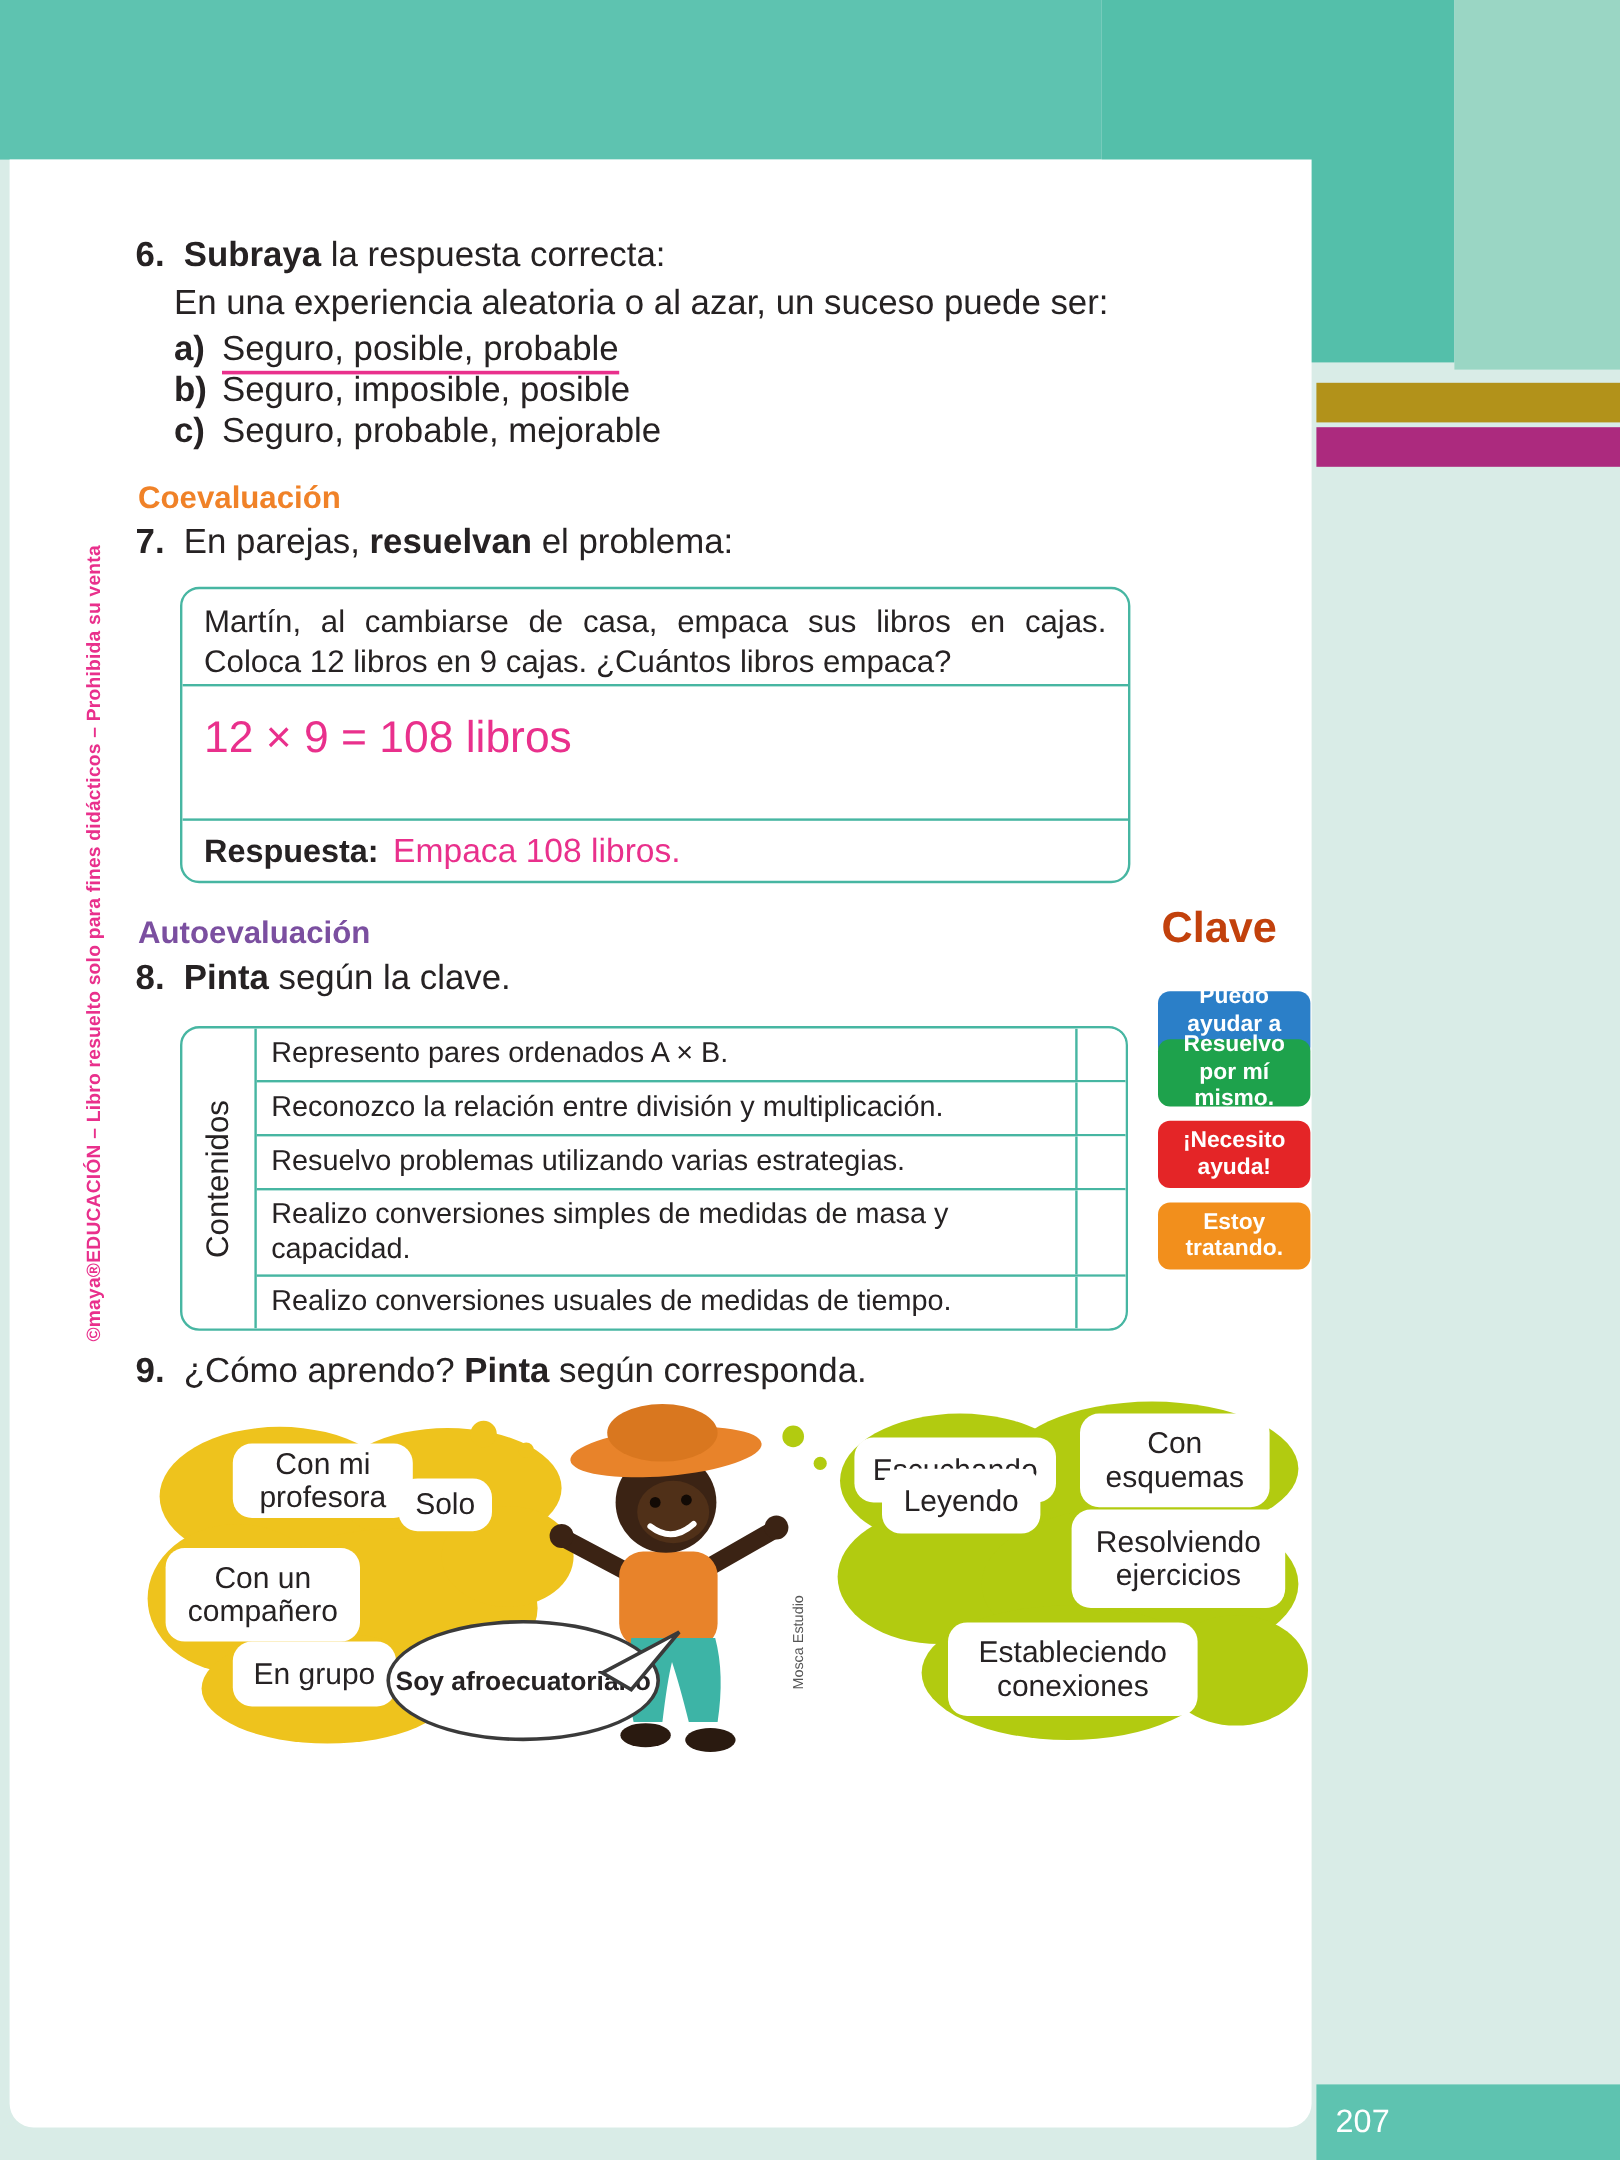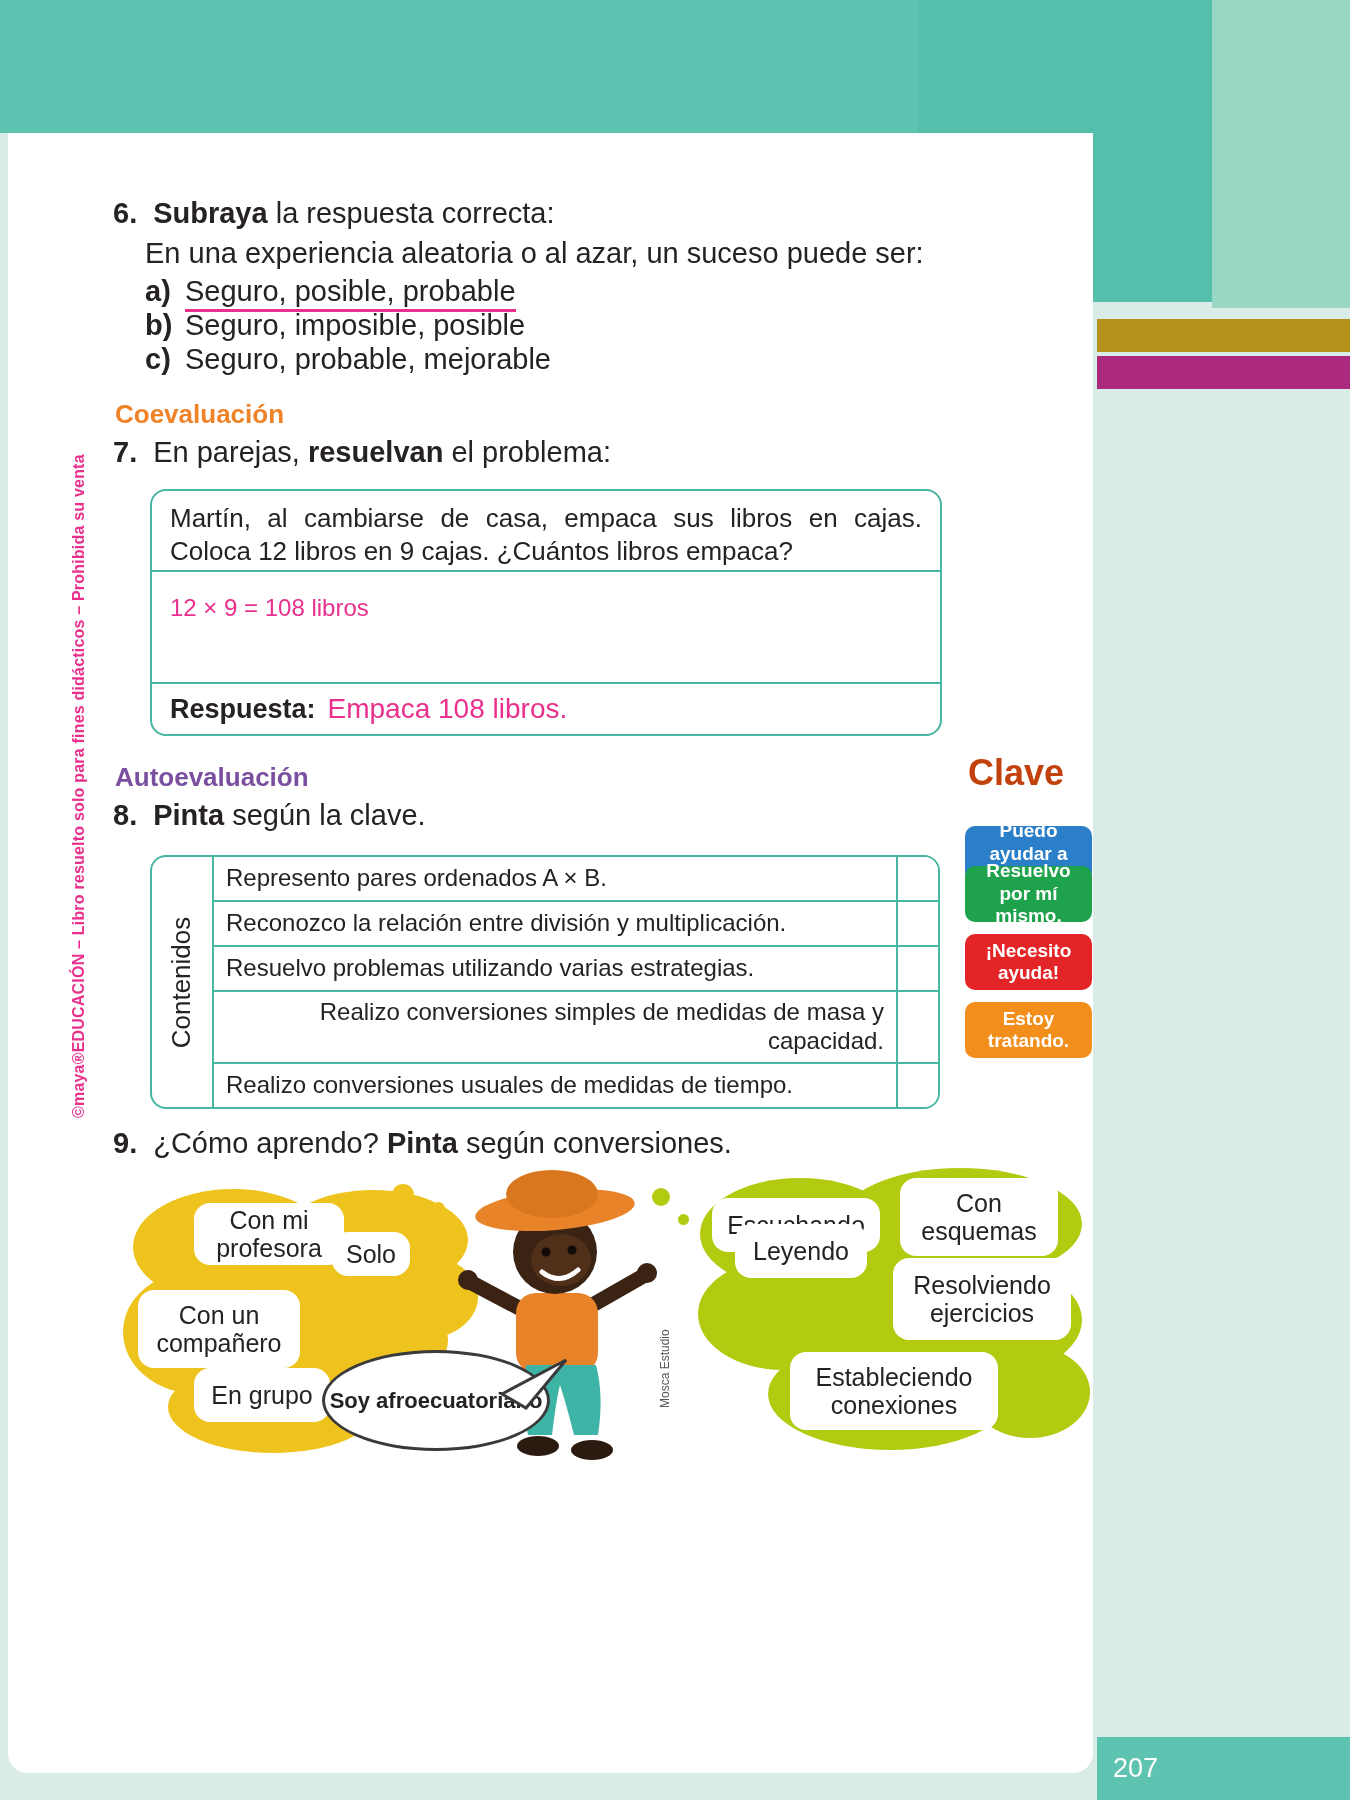--- a/index.html
+++ b/index.html
@@ -22,34 +22,34 @@
   .opt-letter{font-weight:bold;display:inline-block;width:40px;}
   .underline-pink{border-bottom:3px solid #e9308c;padding-bottom:2px;}
   .h-coeval{position:absolute;color:#f08228;font-weight:bold;font-size:26px;}
   .h-autoeval{position:absolute;color:#7b4fa0;font-weight:bold;font-size:26px;}
   .h-clave{position:absolute;color:#c2410c;font-weight:bold;font-size:36px;}
   
   .problem-box{position:absolute;left:150px;top:489px;width:792px;border:2.5px solid #47b6a2;
     border-radius:16px;background:#fff;box-sizing:border-box;overflow:hidden;}
   .pb-statement{padding:11px 18px 2px;font-size:26px;line-height:1.27;text-align:justify;
     border-bottom:2.5px solid #47b6a2;}
-  .pb-work{height:112px;padding:22px 18px 0;font-size:24px;color:#e9308c;
+  .pb-work{height:112px;padding:22px 18px 0;font-size:37px;color:#e9308c;
     border-bottom:2.5px solid #47b6a2;box-sizing:border-box;}
   .pb-answer{height:50px;display:flex;align-items:center;padding:0 18px;font-size:27px;gap:12px;}
   .pb-answer-label{font-weight:bold;}
   .pb-answer-value{color:#e9308c;font-size:28px;}
   
   .ae-table{position:absolute;left:150px;top:855px;width:790px;border:2.5px solid #47b6a2;
     border-radius:16px;display:flex;background:#fff;box-sizing:border-box;overflow:hidden;}
   .ae-label-col{width:60px;border-right:2px solid #47b6a2;display:flex;align-items:center;justify-content:center;}
   .ae-label{transform:rotate(-90deg);white-space:nowrap;font-size:26px;}
   .ae-rows{flex:1;display:flex;flex-direction:column;}
   .ae-row{display:flex;border-top:2px solid #47b6a2;}
   .ae-row:first-child{border-top:none;}
-  .ae-text{flex:1;display:flex;align-items:center;padding:3px 12px;font-size:24px;line-height:1.2;min-height:37px;text-align:right;}
+  .ae-text{flex:1;display:flex;align-items:center;padding:3px 12px;font-size:24px;line-height:1.2;min-height:37px;}
   .ae-row:nth-child(4) .ae-text{min-height:64px;}
   .ae-paint{width:40px;border-left:2px solid #47b6a2;background:#fff;}
   
   .badge{position:absolute;left:965px;width:127px;height:56px;border-radius:10px;color:#fff;
     font-weight:bold;font-size:19px;line-height:1.18;display:flex;align-items:center;justify-content:center;
     text-align:center;padding:2px 6px;box-sizing:border-box;}
   
   .tag{position:absolute;background:#fff;border-radius:16px;display:flex;align-items:center;
     justify-content:center;text-align:center;font-size:25px;line-height:1.12;color:#262223;
     padding:0 10px;box-sizing:border-box;}
@@ -137,21 +137,21 @@
         <div class="ae-paint"></div>
       </div>
       <div class="ae-row">
         <div class="ae-text">Realizo conversiones usuales de medidas de tiempo.</div>
         <div class="ae-paint"></div>
       </div>
     </div>
   </div>
 
   <div class="line" style="left:113px;top:1126px;">
-    <span class="qnum">9.</span><span>¿Cómo aprendo? </span><span class="bold">Pinta</span><span> según conversiones.</span>
+    <span class="qnum">9.</span><span>¿Cómo aprendo? </span><span class="bold">Pinta</span><span> según corresponda.</span>
   </div>
 
   <svg class="abs" style="left:118px;top:1172px;" width="385" height="285" viewBox="0 0 385 285">
     <g fill="#eec31d">
       <ellipse cx="115" cy="75" rx="100" ry="58"></ellipse>
       <ellipse cx="255" cy="68" rx="95" ry="50"></ellipse>
       <ellipse cx="80" cy="160" rx="75" ry="62"></ellipse>
       <ellipse cx="210" cy="168" rx="120" ry="66"></ellipse>
       <ellipse cx="155" cy="235" rx="105" ry="46"></ellipse>
       <ellipse cx="305" cy="125" rx="55" ry="42"></ellipse>

